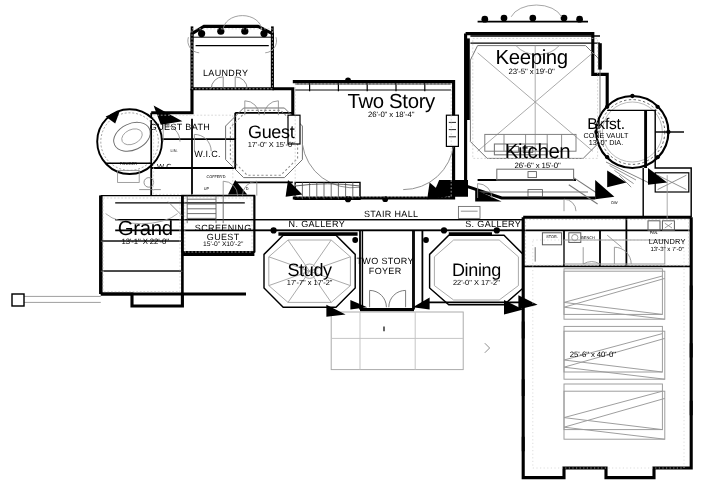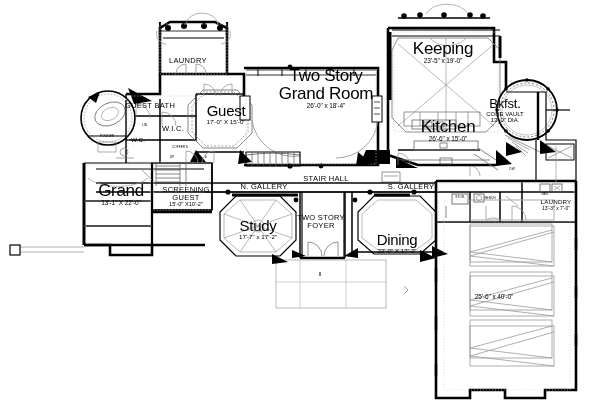--- a/index.html
+++ b/index.html
@@ -504,21 +504,20 @@
       </div>
       <div class="lbl t-xs" style="left: 138px; top: 140px;">
         <span class="lbl-name">W.C.</span>
       </div>
       <div class="lbl t-lg" style="left: 226px; top: 107px;">
         <span class="lbl-name">Guest</span>
         <span class="lbl-dim">17'-0" X 15'-0"</span>
       </div>
       <div class="lbl t-xl" style="left: 326px; top: 88px;">
         <span class="lbl-name">Two Story</span>
-        <span class="lbl-name">Grand Room</span>
         <span class="lbl-dim">26'-0" x 18'-4"</span>
       </div>
       <div class="lbl t-xl" style="left: 443px; top: 52px;">
         <span class="lbl-name">Keeping</span>
         <span class="lbl-dim">23'-5" x 19'-0"</span>
       </div>
       <div class="lbl t-xl" style="left: 448px; top: 130px;">
         <span class="lbl-name">Kitchen</span>
         <span class="lbl-dim">26'-6" x 15'-0"</span>
       </div>
@@ -546,21 +545,21 @@
         <span class="lbl-name">S. GALLERY</span>
       </div>
       <div class="lbl t-lg" style="left: 258px; top: 222px;">
         <span class="lbl-name">Study</span>
         <span class="lbl-dim">17'-7" x 17'-2"</span>
       </div>
       <div class="lbl t-sm" style="left: 321px; top: 222px;">
         <span class="lbl-name">TWO STORY</span>
         <span class="lbl-name">FOYER</span>
       </div>
-      <div class="lbl t-lg" style="left: 397px; top: 236px;">
+      <div class="lbl t-lg" style="left: 397px; top: 222px;">
         <span class="lbl-name">Dining</span>
         <span class="lbl-dim">22'-0" X 17'-2"</span>
       </div>
       <div class="lbl t-xs" style="left: 556px; top: 205px;">
         <span class="lbl-name">LAUNDRY</span>
         <span class="lbl-dim">13'-3" x 7'-0"</span>
       </div>
       <div class="lbl t-xl" style="left: 494px; top: 297px;">
         <span class="lbl-dim">25'-6" x 40'-0"</span>
       </div>

